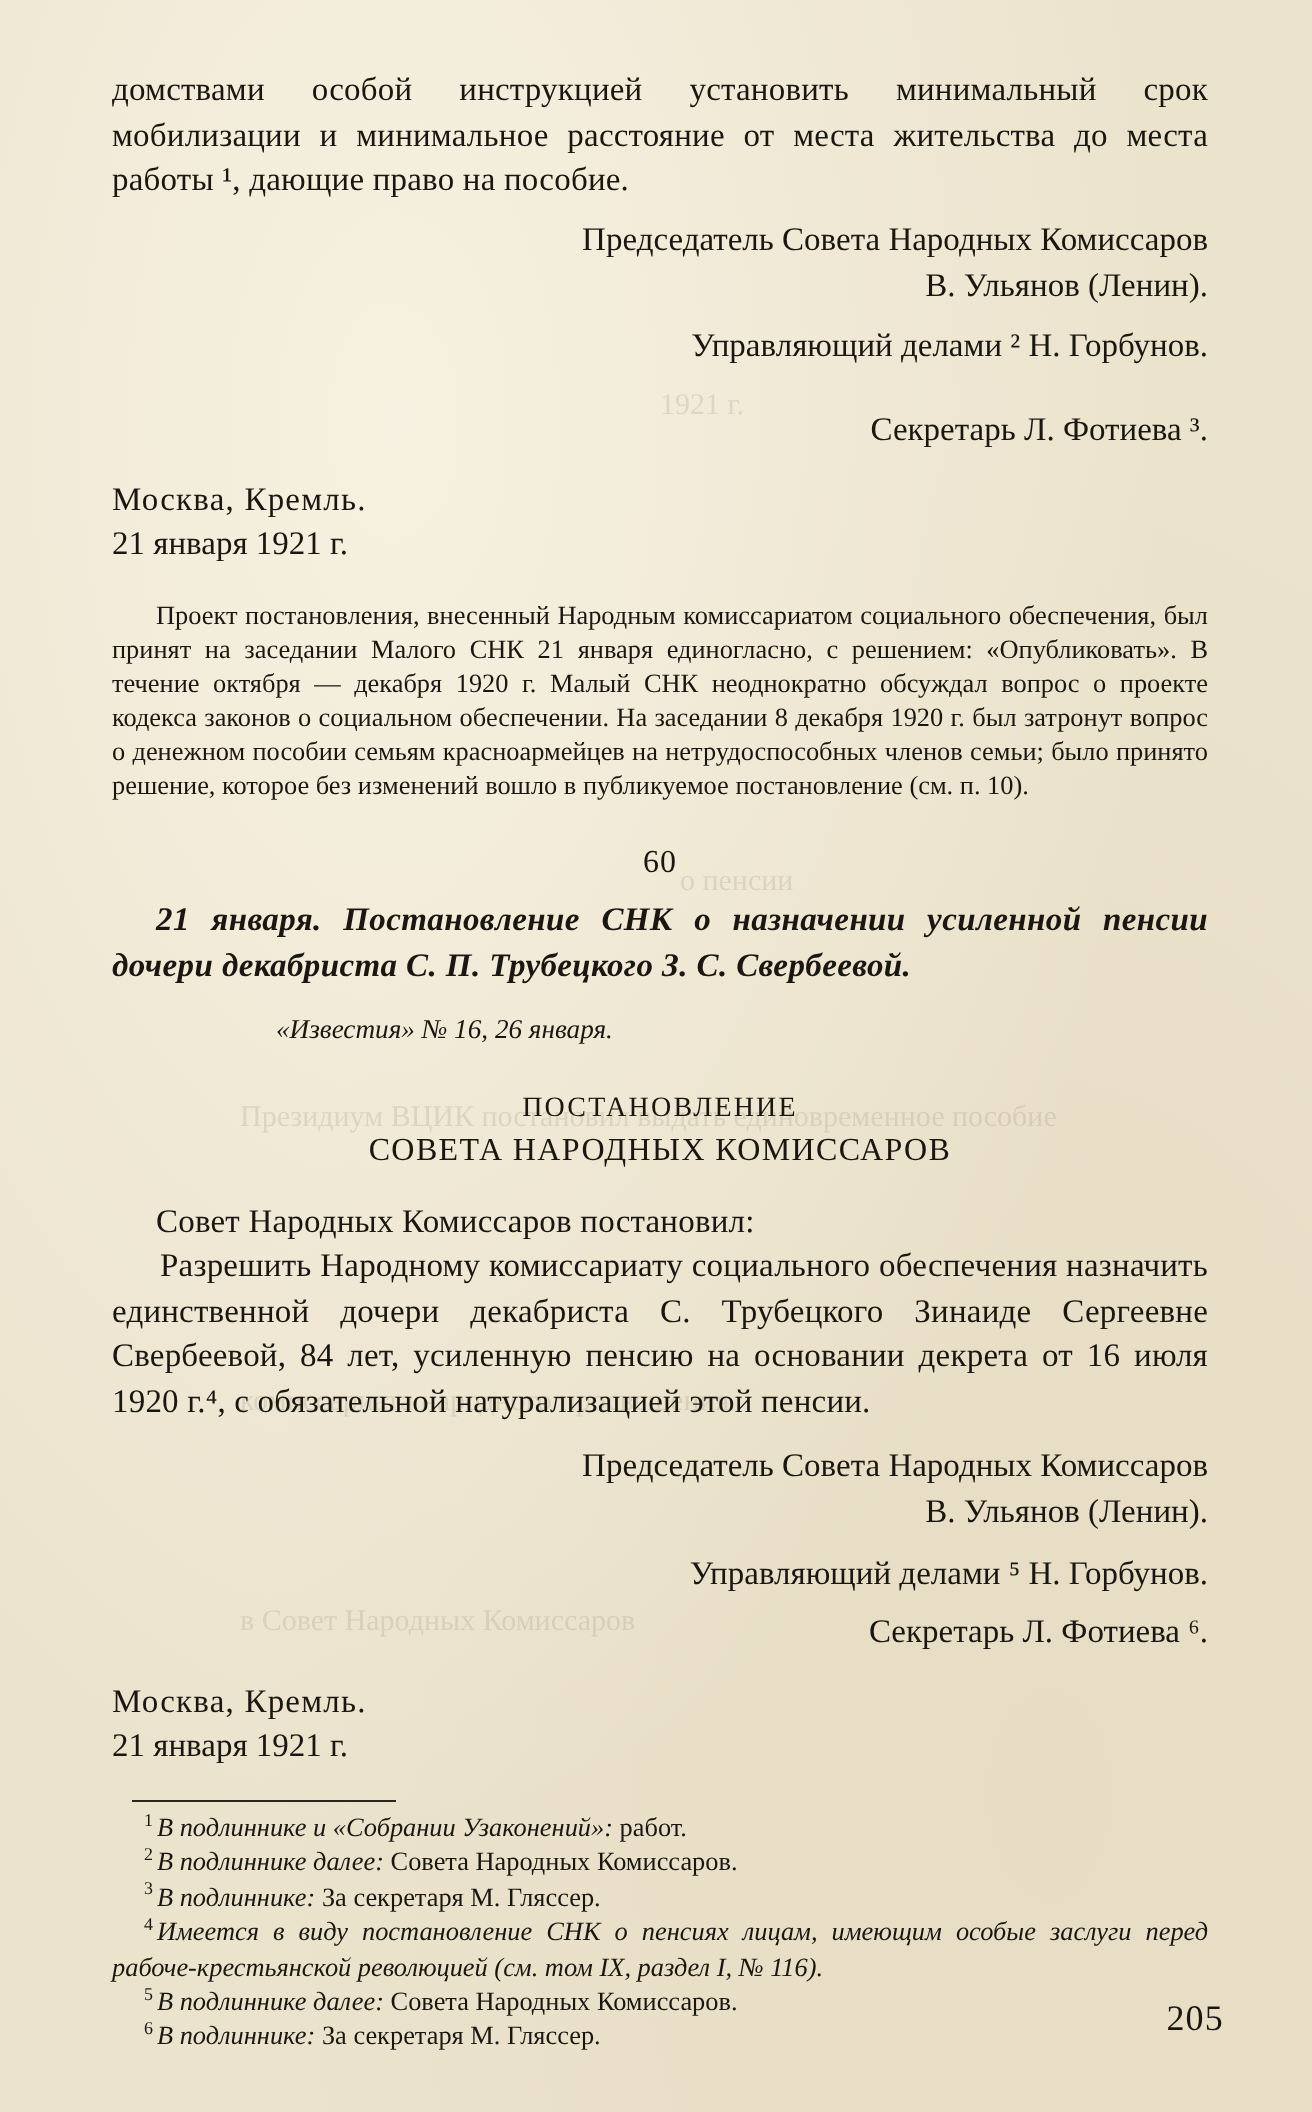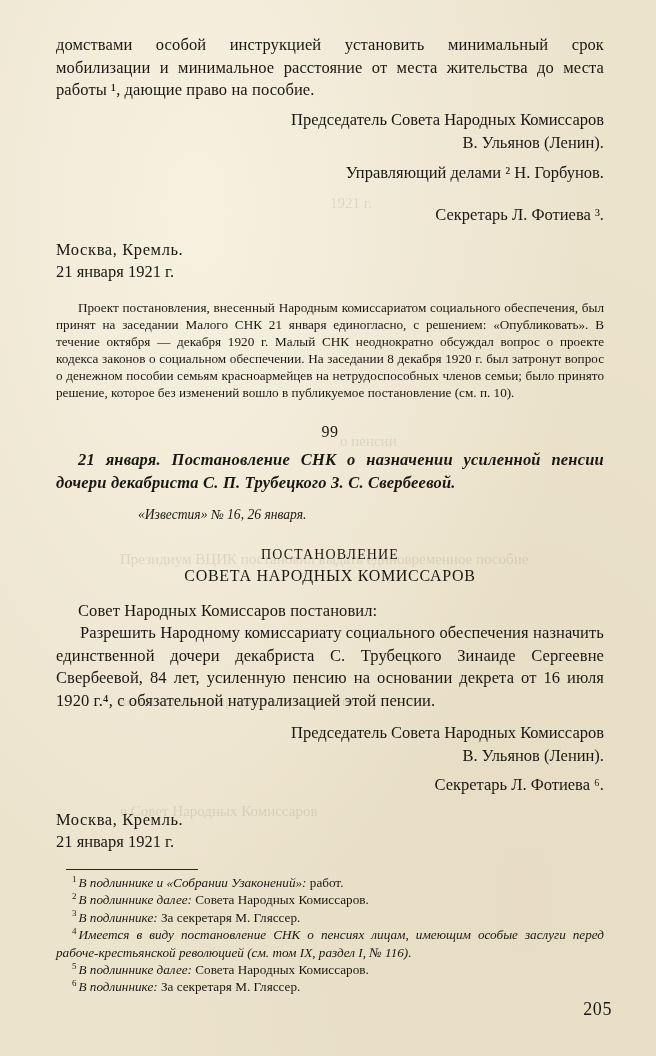--- a/index.html
+++ b/index.html
@@ -168,40 +168,41 @@
       <div style="margin-top:19px;">Секретарь Л. Фотиева ³.</div>
     </div>
 
     <div class="place">
       <div class="sp">Москва,  Кремль.</div>
       <div>21 января 1921 г.</div>
     </div>
 
     <p class="note note-indent">Проект постановления, внесенный Народным комиссариатом социального обеспечения, был принят на заседании Малого СНК 21 января единогласно, с решением: «Опубликовать». В течение октября — декабря 1920 г. Малый СНК неоднократно обсуждал вопрос о проекте кодекса законов о социальном обеспечении. На заседании 8 декабря 1920 г. был затронут вопрос о денежном пособии семьям красноармейцев на нетрудоспособных членов семьи; было принято решение, которое без изменений вошло в публикуемое постановление (см. п. 10).</p>
 
-    <div class="doc-num">99</div>
+    <div class="doc-num">60</div>
 
     <p class="title-italic">21 января. Постановление СНК о назначении усиленной пенсии дочери декабриста С. П. Трубецкого З. С. Свербеевой.</p>
 
     <div class="src">
       <div style="margin-top:4px;">«Известия» № 16, 26 января.</div>
     </div>
 
     <div class="heading">
       <span class="l1">ПОСТАНОВЛЕНИЕ</span>
       <span class="l2">СОВЕТА НАРОДНЫХ КОМИССАРОВ</span>
     </div>
 
     <p class="body-text after-heading" style="text-indent:22px;">Совет Народных Комиссаров постановил:</p>
 
     <p class="body-text indent">Разрешить Народному комиссариату социального обеспечения назначить единственной дочери декабриста С. Трубецкого Зинаиде Сергеевне Свербеевой, 84 лет, усиленную пенсию на основании декрета от 16 июля 1920 г.⁴, с обязательной натурализацией этой пенсии.</p>
 
     <div class="block-right" style="margin-top:9px;">
       <div>Председатель Совета Народных Комиссаров</div>
       <div>В. Ульянов (Ленин).</div>
+      <div style="margin-top:8px;">Управляющий делами ⁵ Н. Горбунов.</div>
       <div style="margin-top:6px;">Секретарь Л. Фотиева ⁶.</div>
     </div>
 
     <div class="place">
       <div class="sp">Москва,  Кремль.</div>
       <div>21 января 1921 г.</div>
     </div>
 
     <div class="foot-rule"></div>
 

